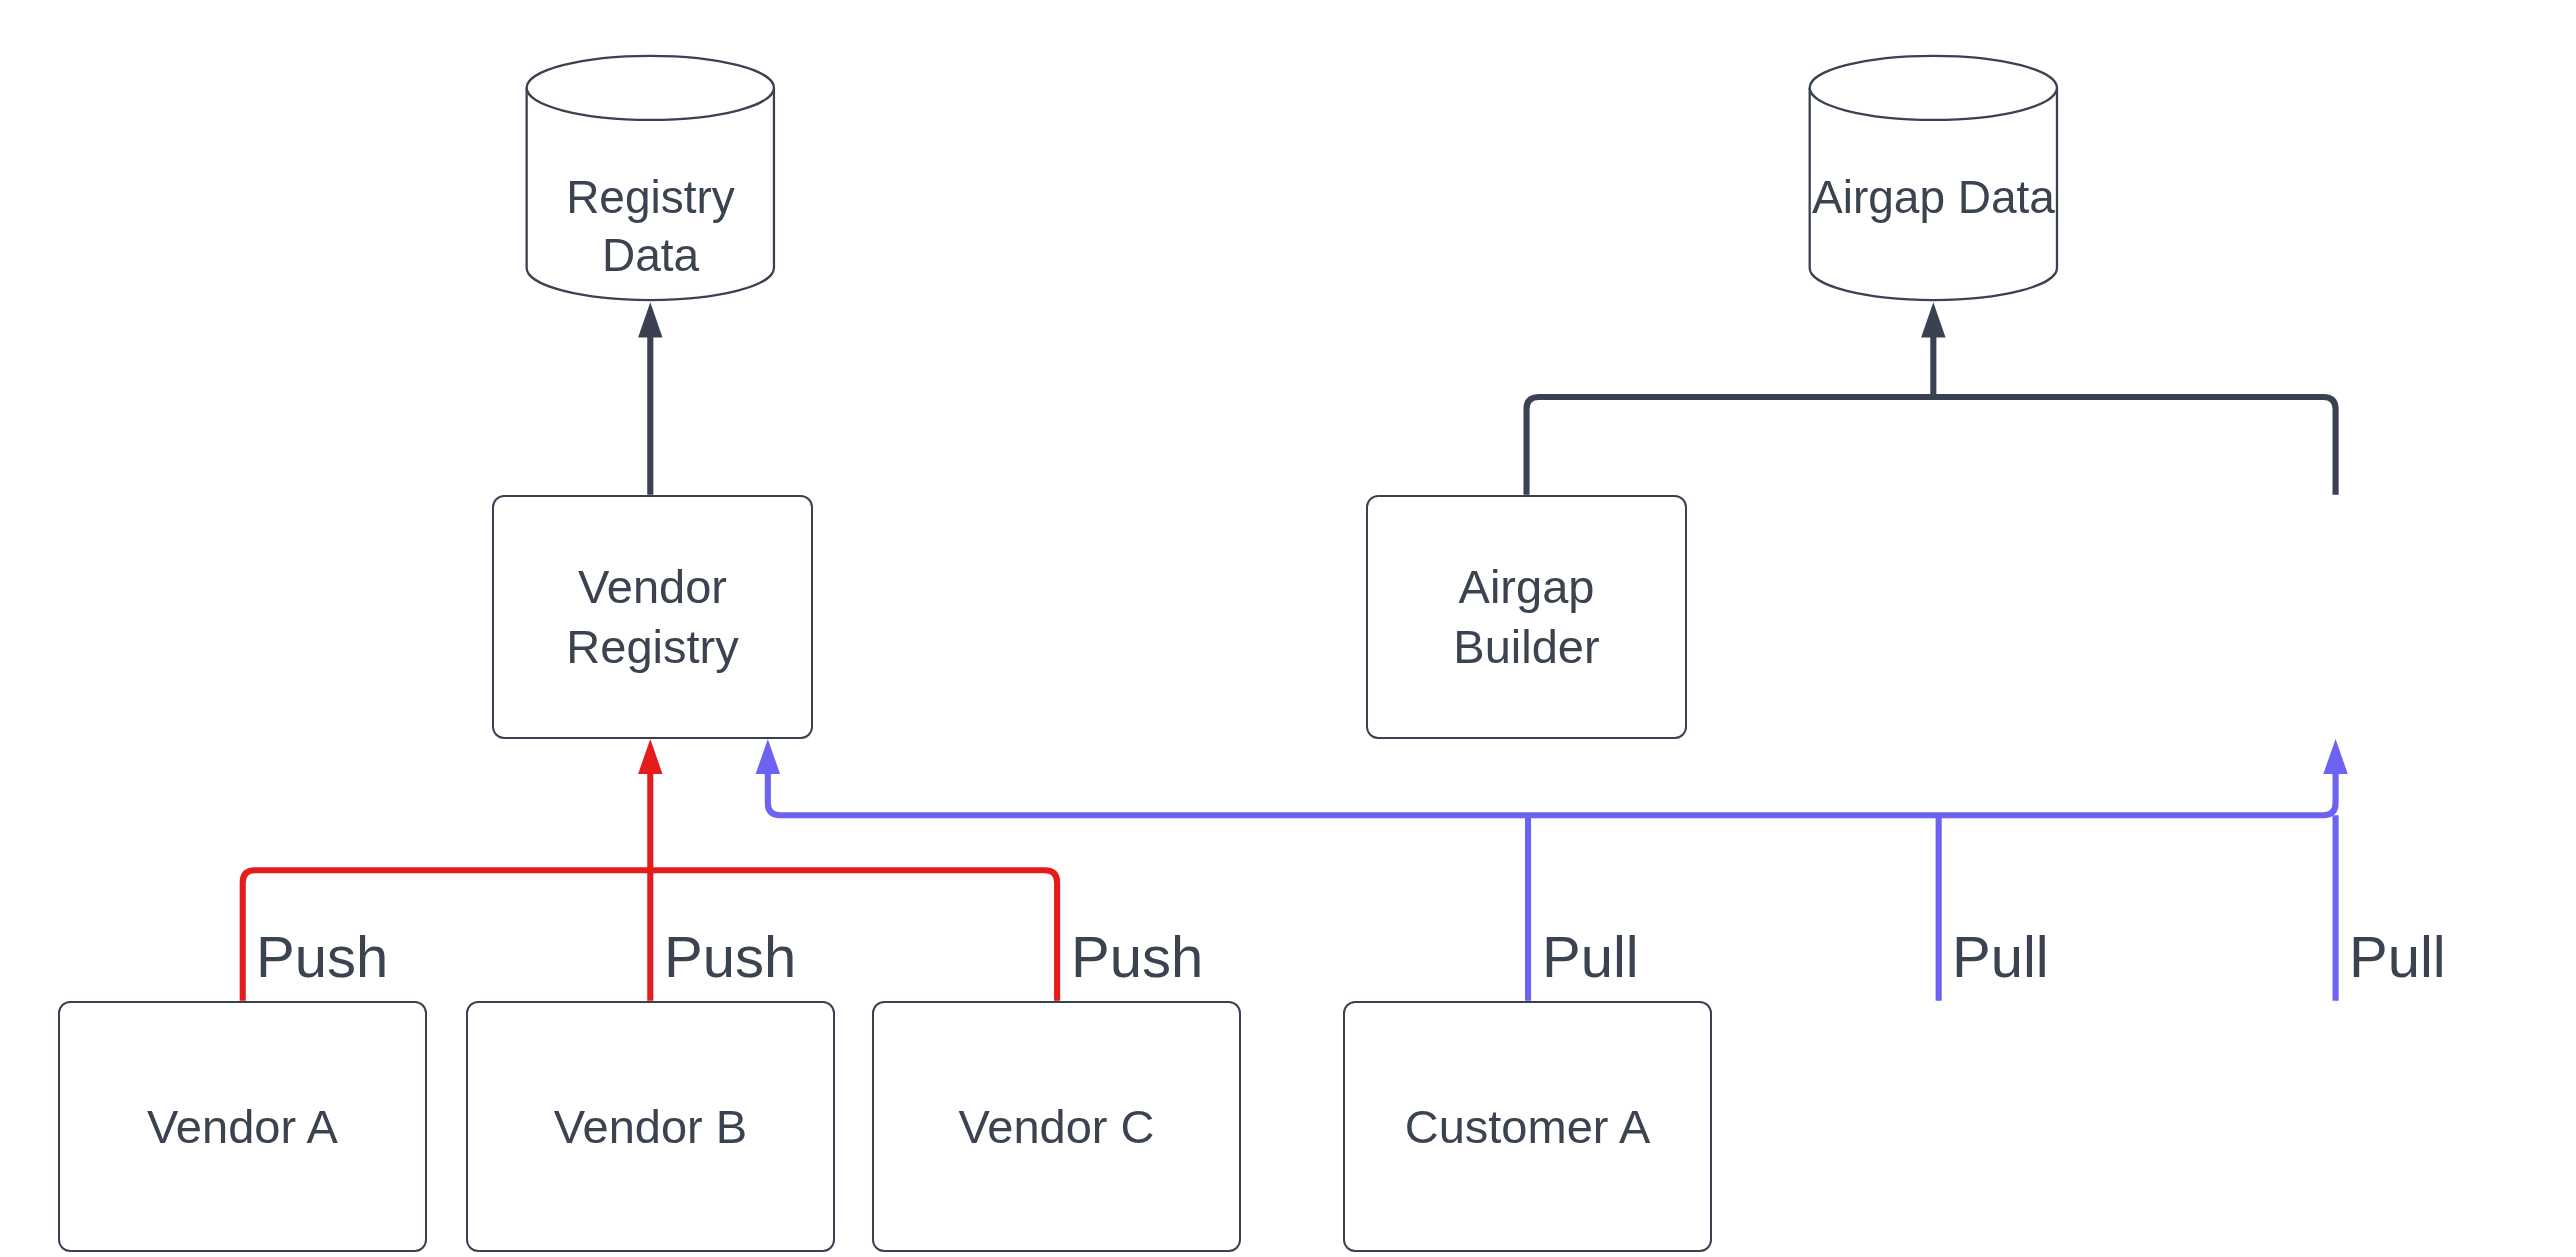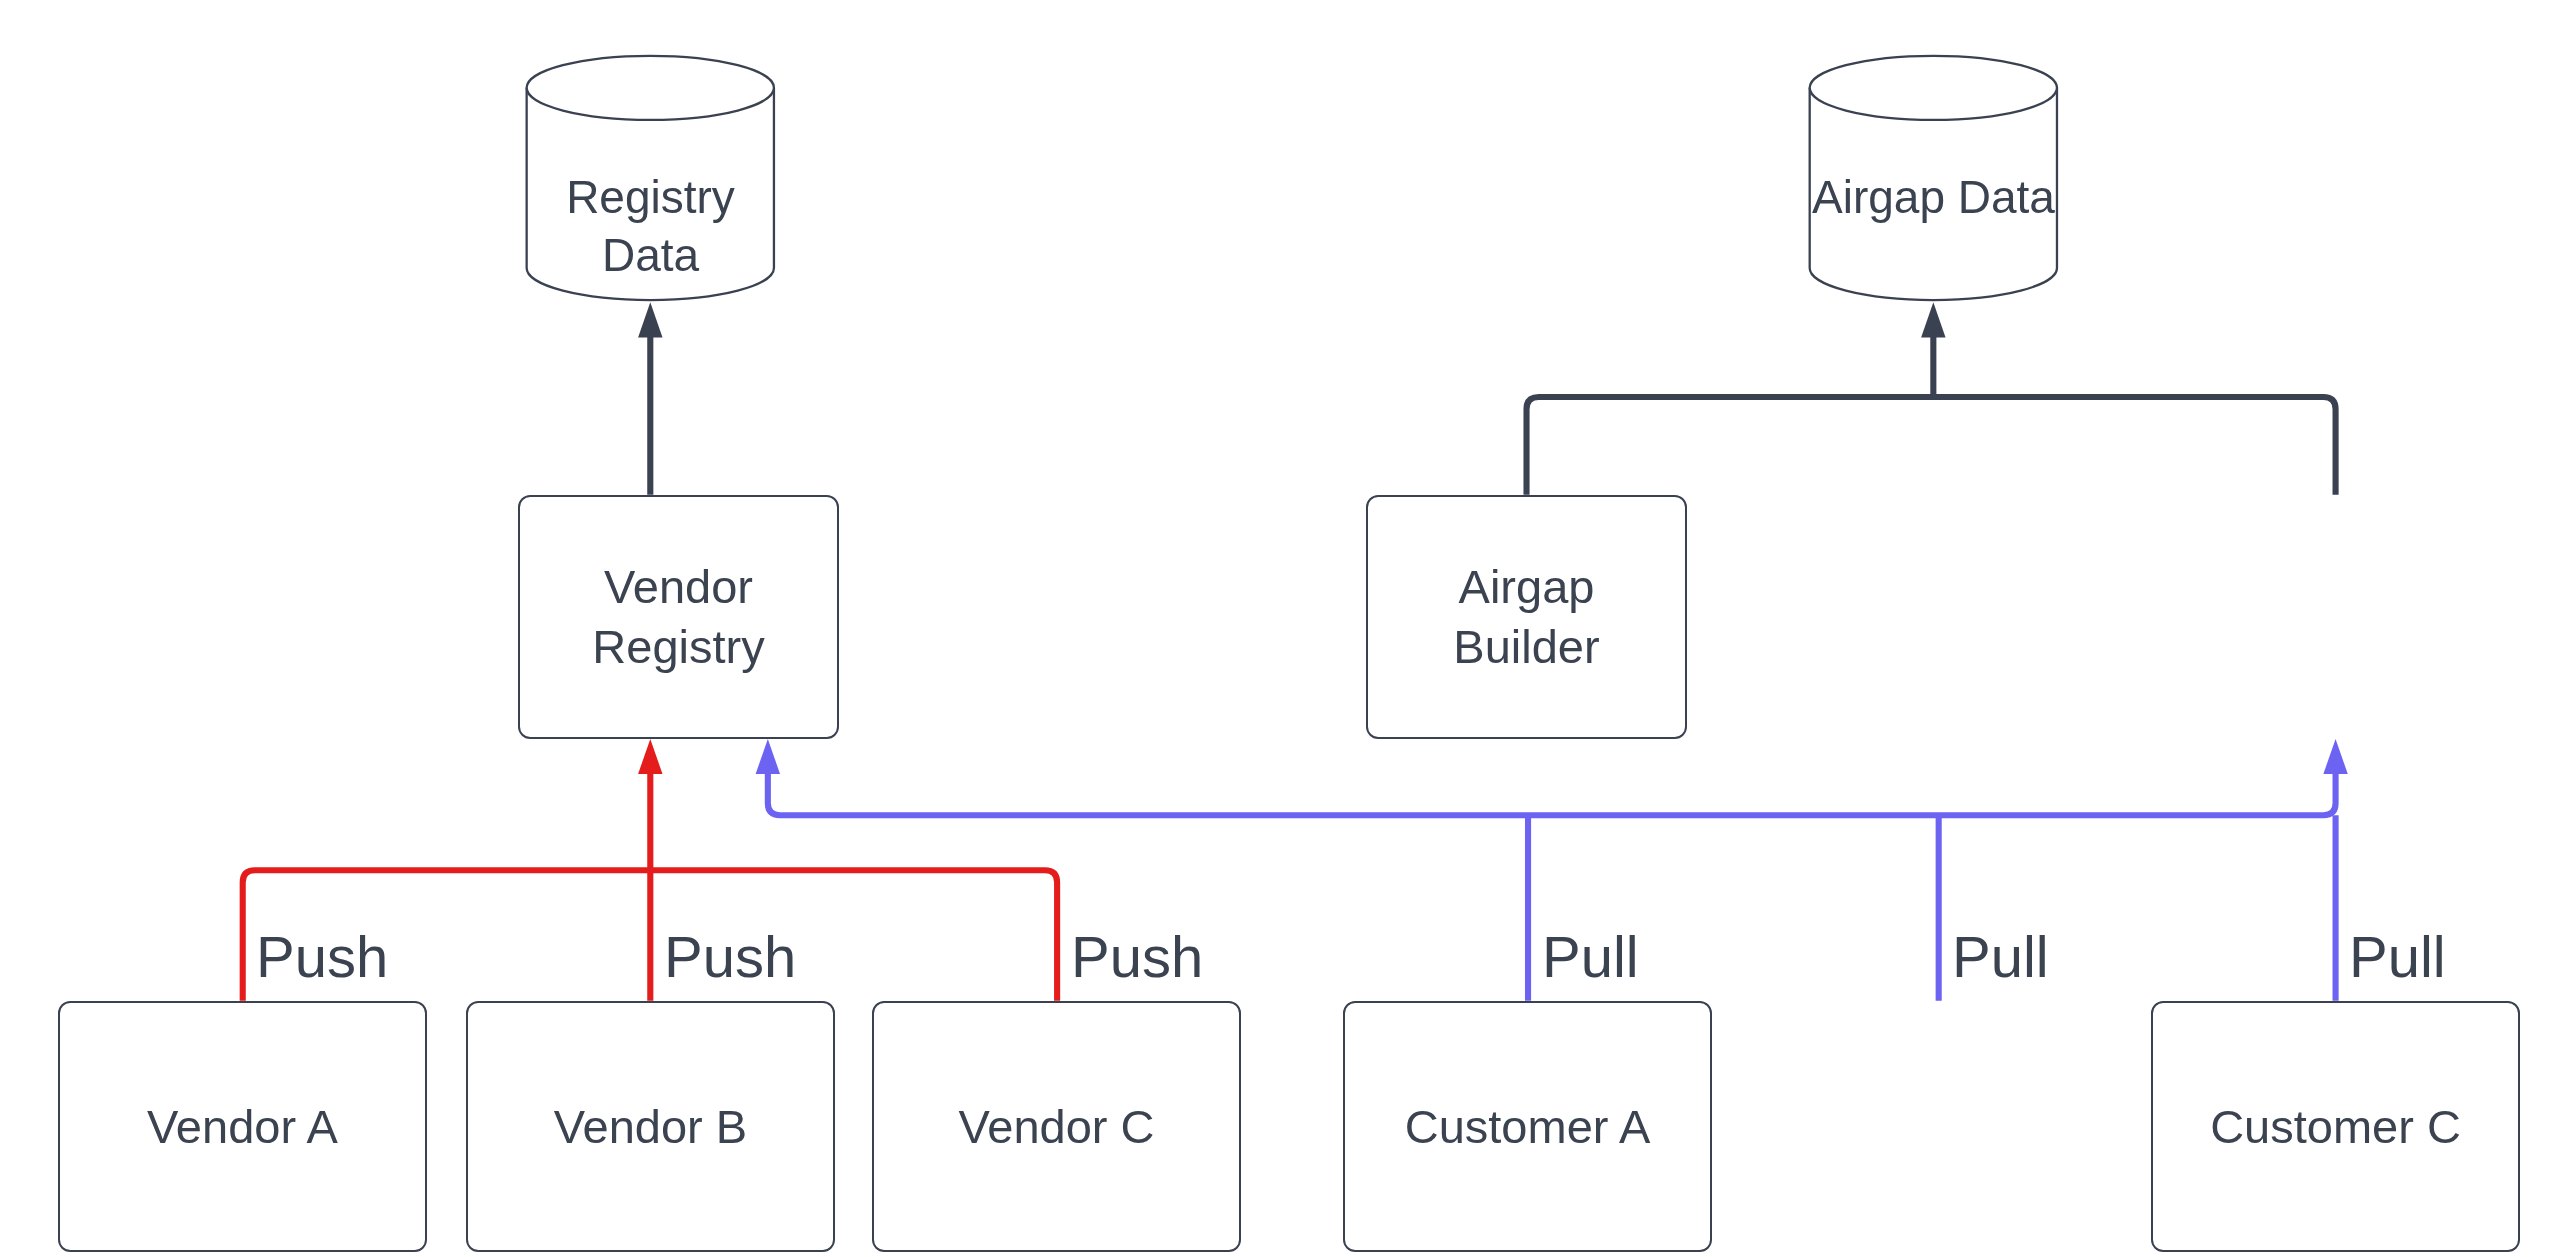--- a/index.html
+++ b/index.html
@@ -93,21 +93,21 @@
 
   <div class="cyl-label" style="left:527px;">
     <span class="l">Registry</span>
     <span class="l">Data</span>
   </div>
   <div class="cyl-label" style="left:1810px;">
     <span class="l">Airgap</span>
     <span class="l">Data</span>
   </div>
 
-  <div class="node mid" style="left:518px;align-items:center;">
+  <div class="node mid" style="left:492px;align-items:center;">
     <div>
       <span class="l">Vendor</span>
       <span class="l">Registry</span>
     </div>
   </div>
   <div class="node mid" style="left:1366px;">
     <div>
       <span class="l">Airgap</span>
       <span class="l">Builder</span>
     </div>
@@ -118,23 +118,20 @@
   </div>
   <div class="node bottom" style="left:466px;">
     <span>Vendor B</span>
   </div>
   <div class="node bottom" style="left:872px;text-align:right;">
     <span>Vendor C</span>
   </div>
   <div class="node bottom" style="left:1343px;">
     <span>Customer A</span>
   </div>
-  <div class="node bottom" style="left:2151px;">
-    <span>Customer C</span>
-  </div>
 
   <div class="edge-label" style="left:256px;">Push</div>
   <div class="edge-label" style="left:664px;">Push</div>
   <div class="edge-label" style="left:1071px;">Push</div>
   <div class="edge-label" style="left:1542px;">Pull</div>
   <div class="edge-label" style="left:1952px;">Pull</div>
   <div class="edge-label" style="left:2349px;">Pull</div>
 
 </div>
 

